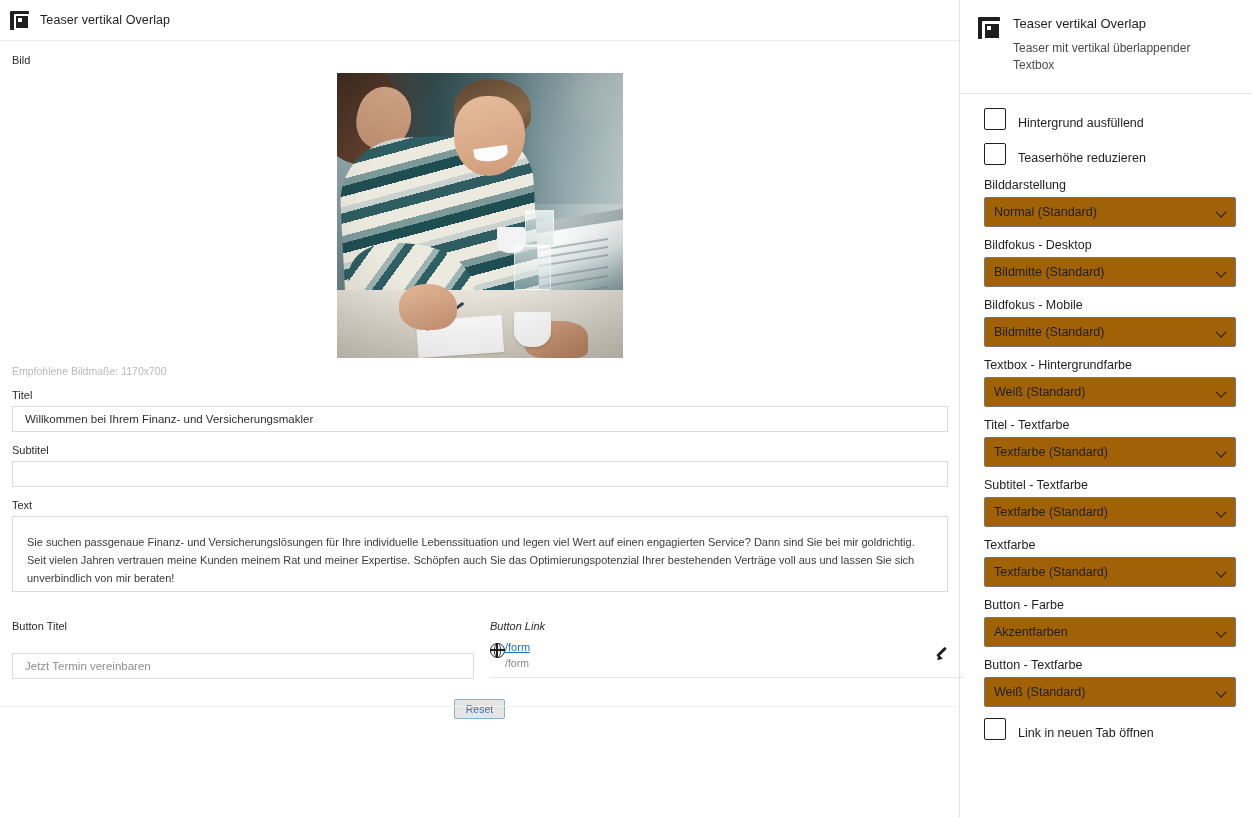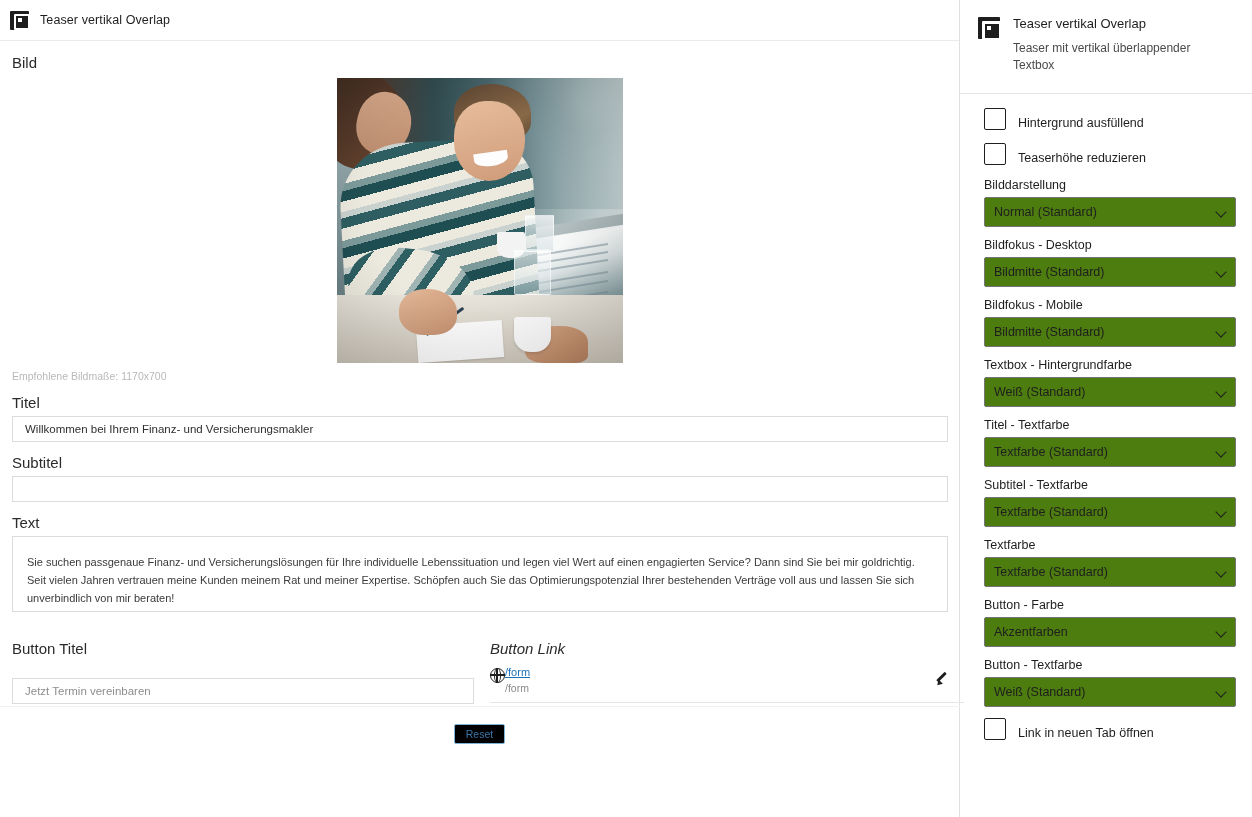--- a/index.html
+++ b/index.html
@@ -39,21 +39,21 @@
   }
   .blk-icon::after {
     content: ""; position: absolute;
     left: 7.5px; top: 7.5px; width: 4px; height: 4px;
     background: #ffffff;
   }
   .blk-title { font-size: 12.5px; color: #1e1e1e; letter-spacing: .1px; }
 
   .editor-body { padding: 0; }
   .fld-label {
-    font-size: 15px; color: #2b2b2b;
+    font-size: 11px; color: #2b2b2b;
     margin: 16px 0 5px 12px;
   }
   .lbl-bild { margin-top: 13px; }
 
   .image-wrap {
     display: flex; justify-content: center;
     margin-top: 7px;
   }
   .photo {
     width: 286px; height: 285px;
@@ -293,21 +293,21 @@
     transform: rotate(45deg);
   }
 
   .reset-row {
     display: flex; justify-content: center;
     margin-top: 20px;
   }
   .reset-btn {
     font-family: "Liberation Sans", sans-serif;
     font-size: 10.5px; color: #3a76a8;
-    background: #000000;
+    background: #e5e5e5;
     border: 1px solid #7fb3d5;
     border-radius: 2px;
     padding: 3px 11px;
     cursor: pointer;
   }
   .editor-rule {
     position: absolute; left: 0; top: 706px;
     width: 960px; height: 1px; background: #f1f1f1;
   }
 
@@ -374,21 +374,21 @@
   }
   .sel {
     position: relative;
     width: 252px; height: 30px;
     margin-bottom: 11px;
   }
   .sel select {
     -webkit-appearance: none; appearance: none;
     width: 100%; height: 100%;
     border: 1px solid #757575; border-radius: 2px;
-    background: #4d7c0f;
+    background: #a16207;
     font-family: "Liberation Sans", sans-serif;
     font-size: 12.5px; color: #1e1e1e;
     padding: 0 28px 0 9px;
     outline: none; cursor: pointer;
   }
   .sel .chev {
     position: absolute; right: 11px; top: 11px;
     width: 8px; height: 8px; pointer-events: none;
     border-right: 1.6px solid #1e1e1e;
     border-bottom: 1.6px solid #1e1e1e;

